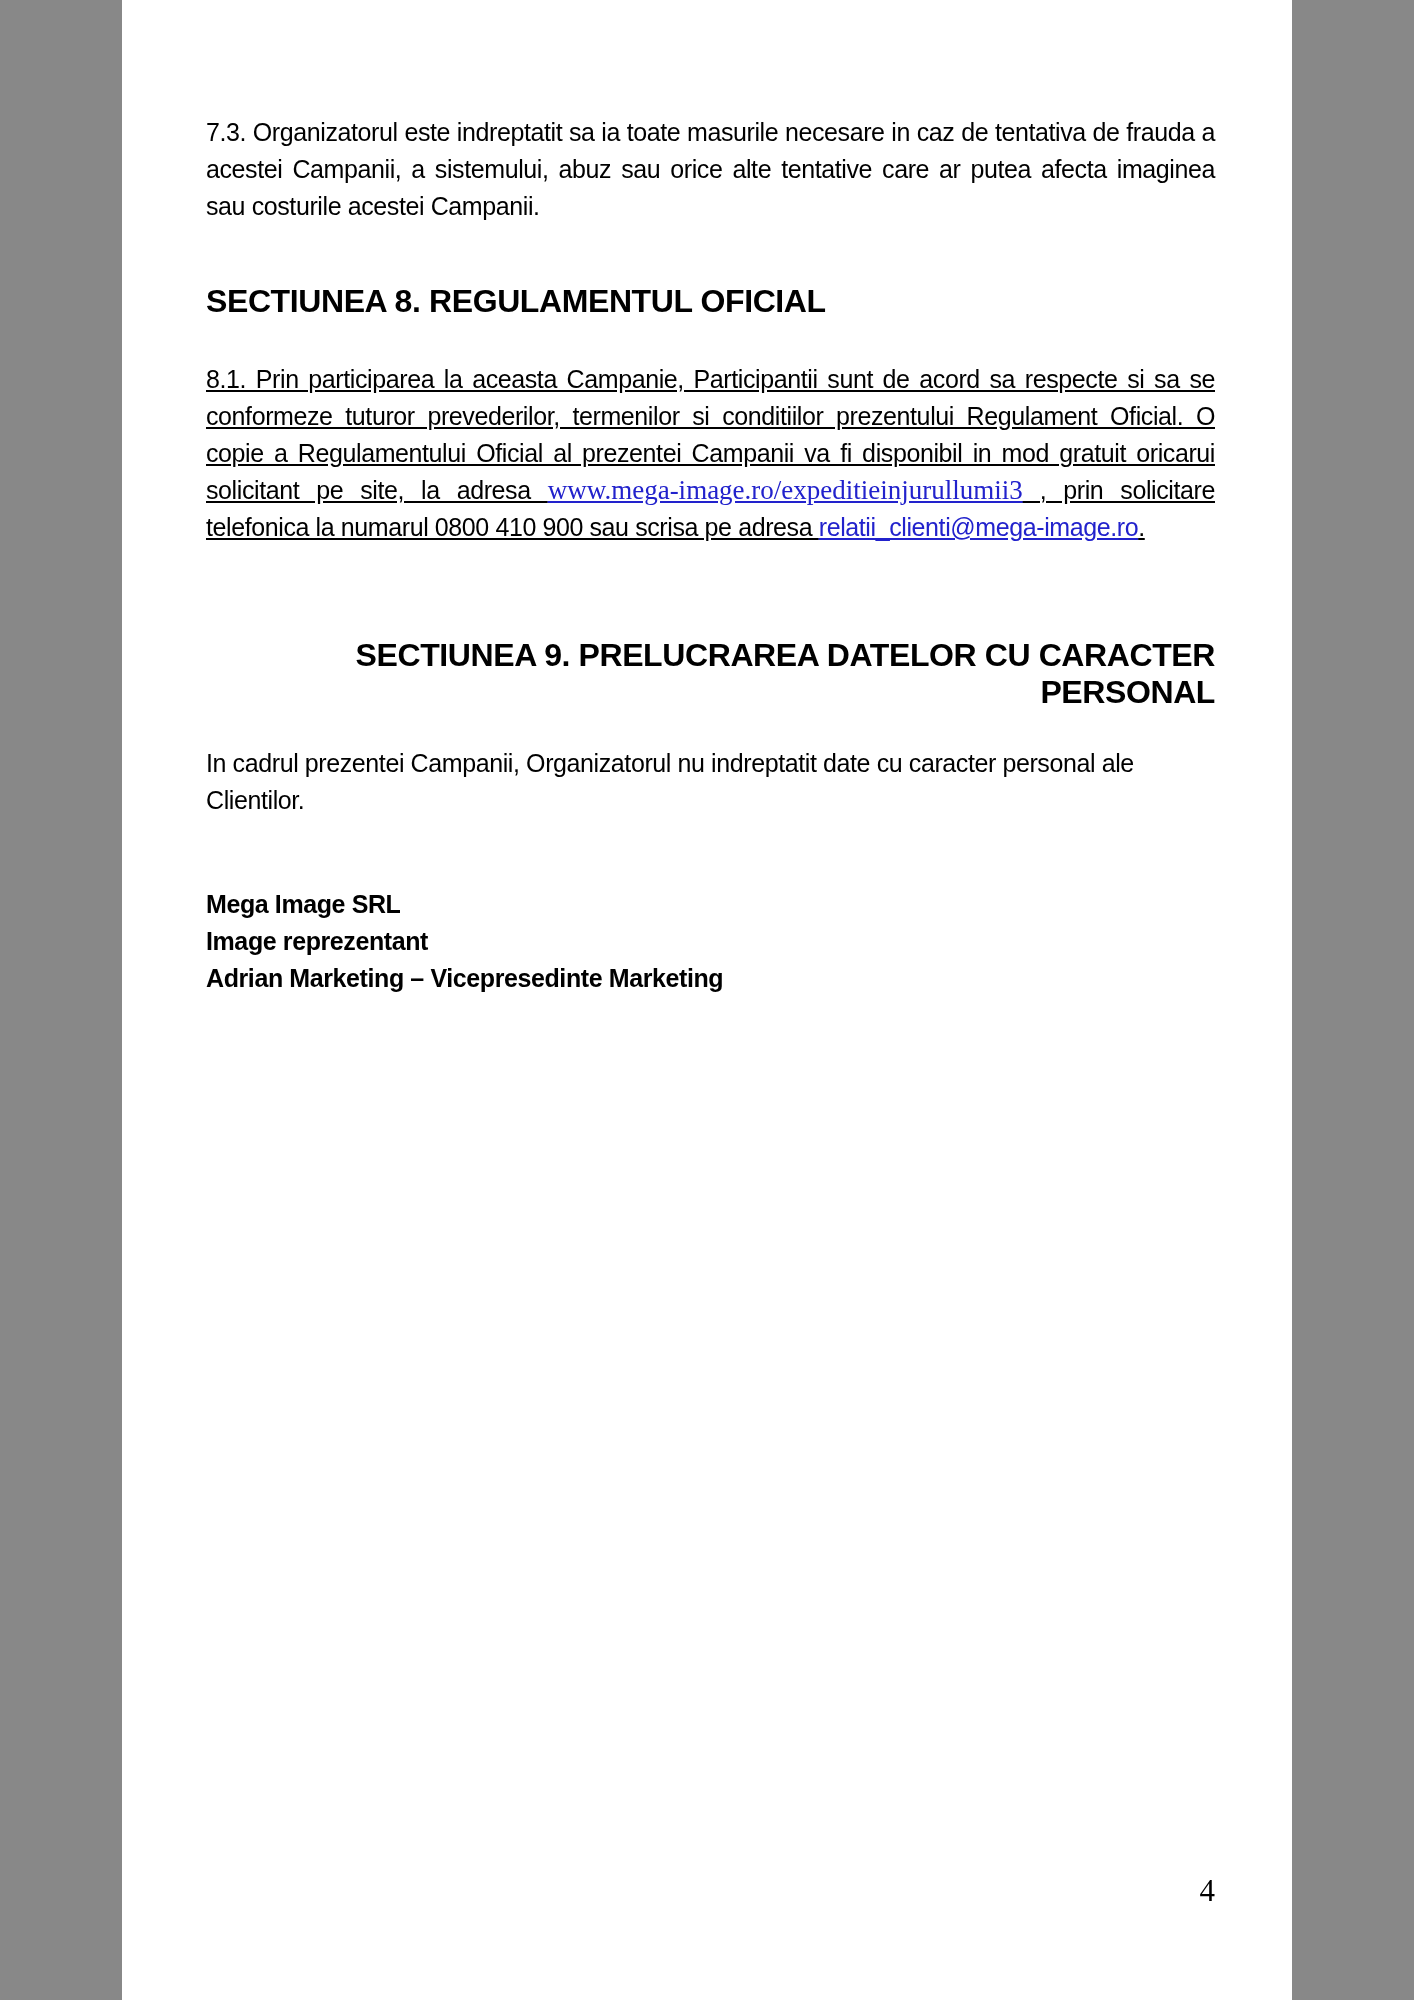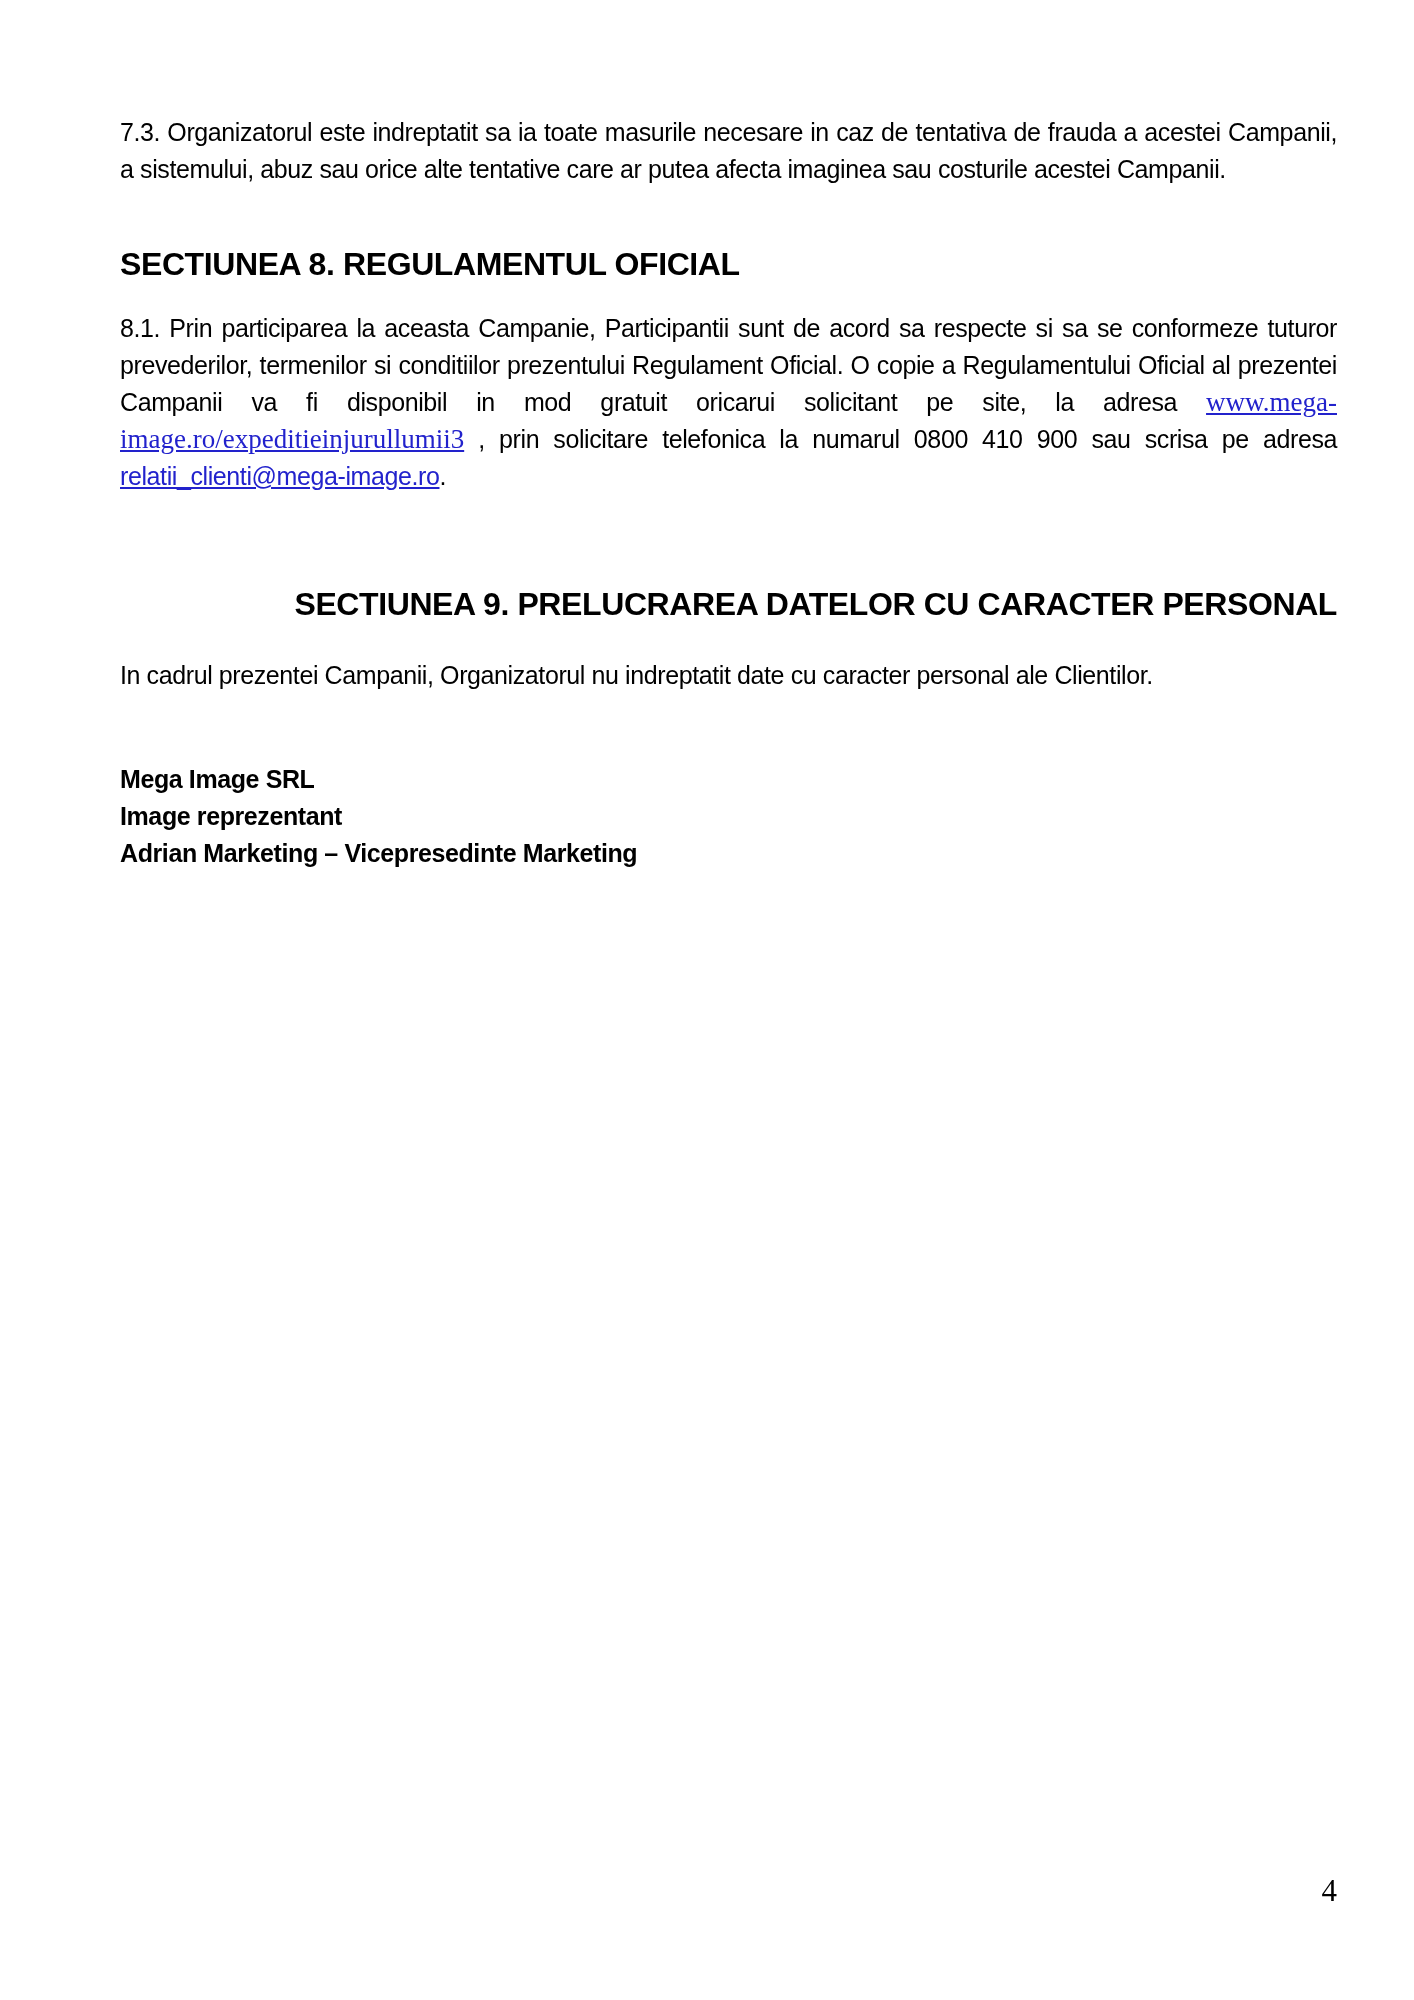--- a/index.html
+++ b/index.html
@@ -4,26 +4,26 @@
 <style>
   :root {
     --text: #000000;
     --link-blue: #2222cc;
     --background: #ffffff;
   }
   * { margin: 0; padding: 0; box-sizing: border-box; }
   html, body { background: #888; }
   .page {
     position: relative;
-    width: 1414px;
+    width: 1170px;
     height: 2000px;
     margin: 0 auto;
     background: var(--background);
     color: var(--text);
-    padding: 114px 77px 0 120px;
+    padding: 114px 77px 0 84px;
     overflow: hidden;
     font-family: "Liberation Sans", sans-serif;
   }
   .body {
     font-size: 25px;
     line-height: 37px;
     letter-spacing: -0.4px;
     color: var(--text);
   }
   .just {
@@ -31,21 +31,21 @@
     text-justify: inter-word;
   }
   .heading {
     font-size: 32px;
     line-height: 37px;
     letter-spacing: -0.4px;
     font-weight: bold;
     color: var(--text);
   }
   .h8 { margin-top: 58px; }
-  .p81 { margin-top: 27px; }
+  .p81 { margin-top: 41px; text-decoration: underline; }
   .h9 { margin-top: 91px; text-align: right; }
   .p9 { margin-top: 34px; }
   .signature { margin-top: 67px; }
   .signature > div {
     font-size: 25px;
     line-height: 37px;
     letter-spacing: -0.4px;
     font-weight: bold;
   }
   a.link {

